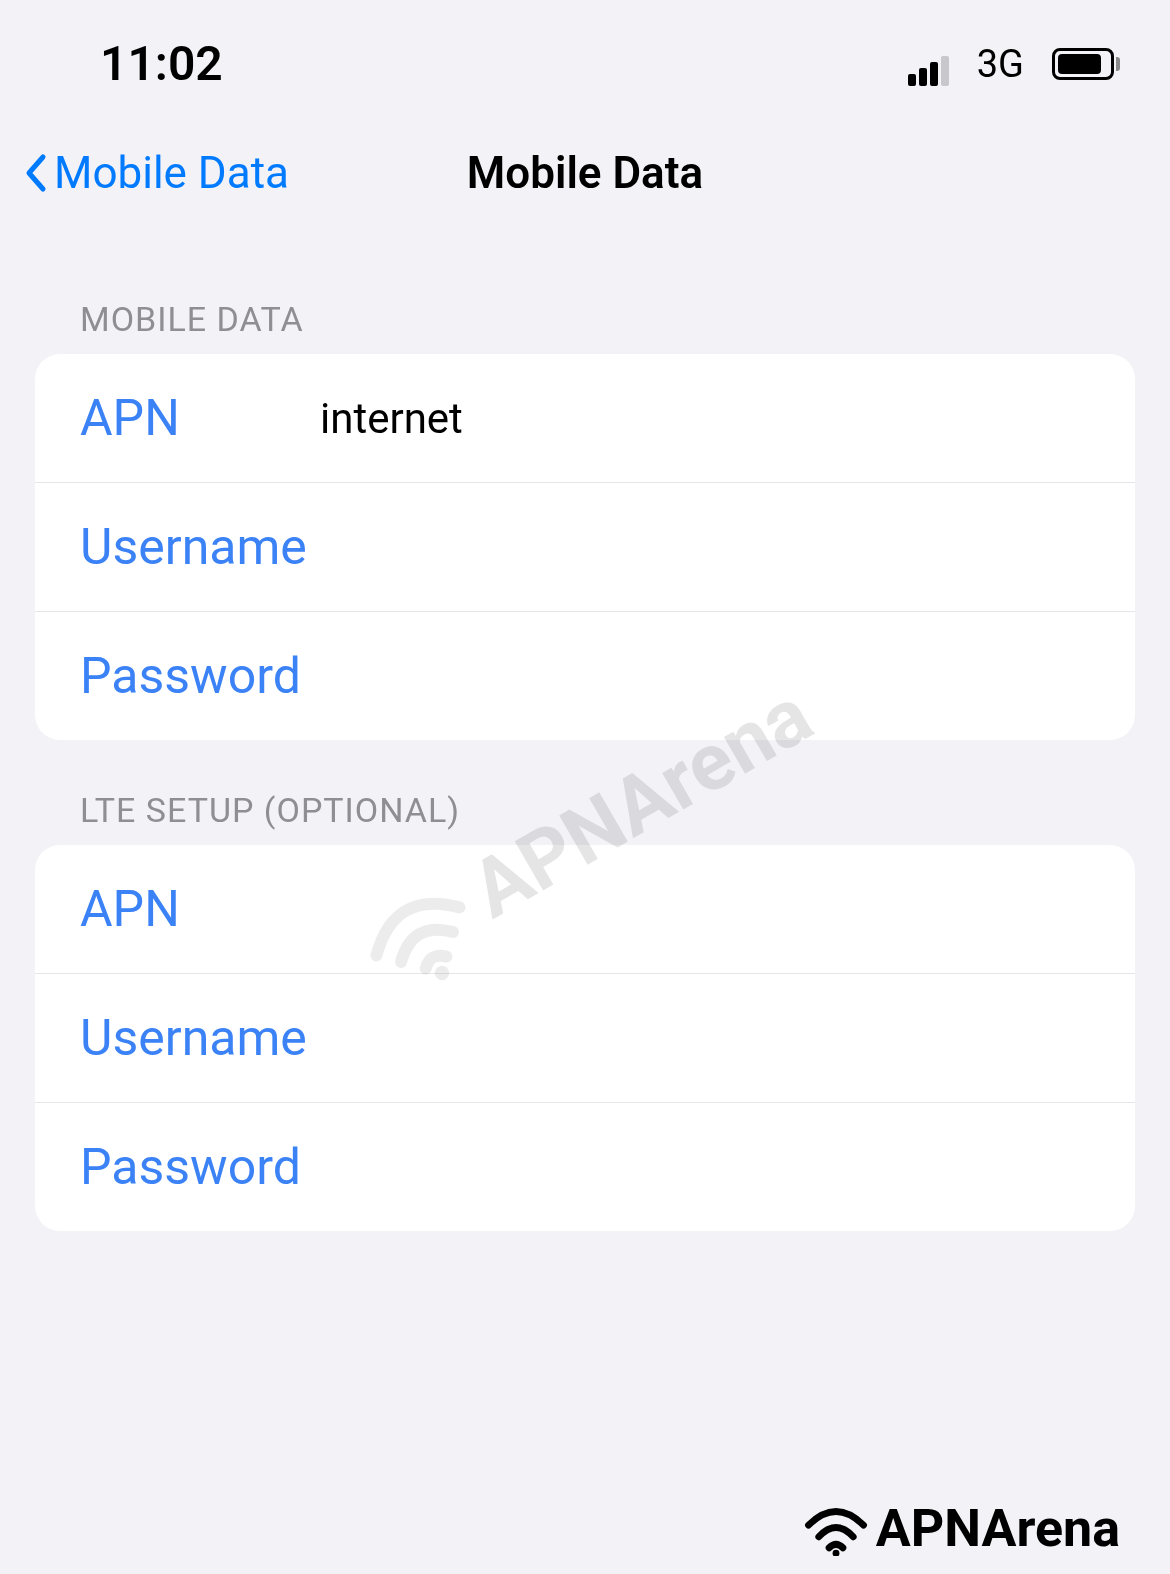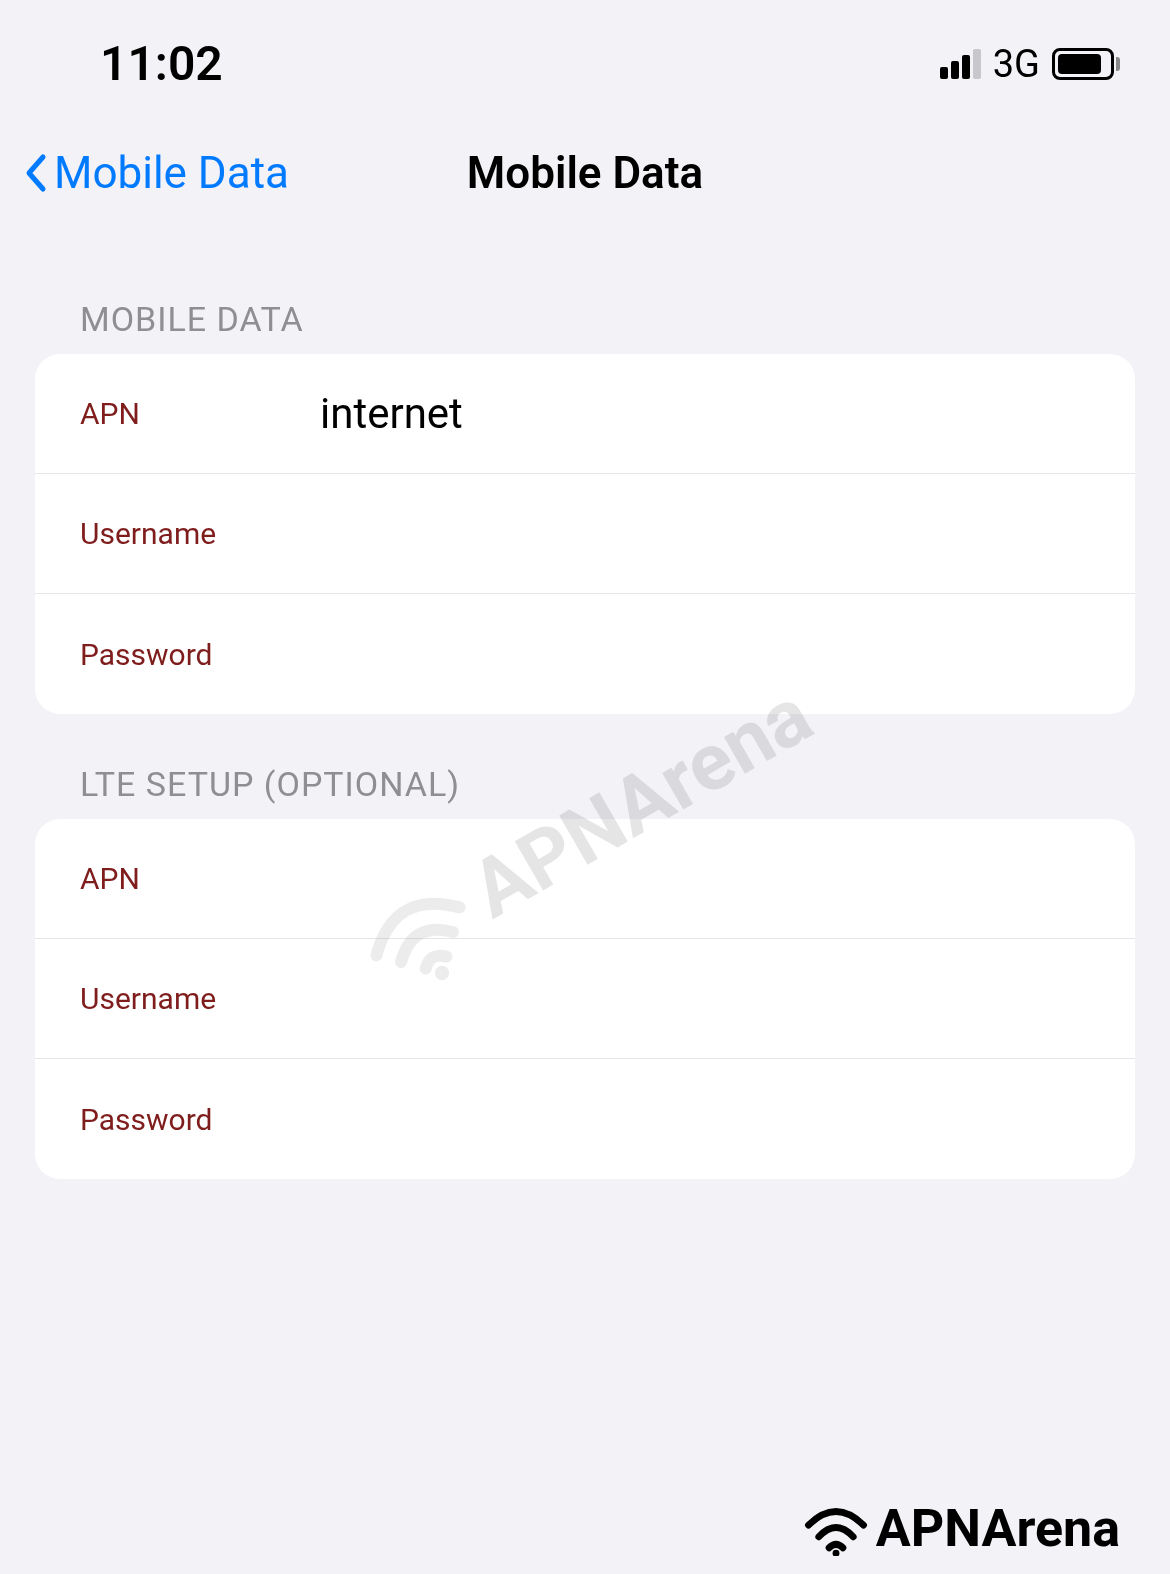--- a/index.html
+++ b/index.html
@@ -21,22 +21,21 @@
       align-items: center;
       padding: 35px 50px 35px 100px;
     }
     .status-time {
       font-size: 48px;
       font-weight: 600;
       color: #000;
     }
     .status-right {
       display: flex;
-      align-items: center;
-      gap: 12px;
+      gap: 28px;
     }
     .signal-bars {
       display: flex;
       align-items: flex-end;
       gap: 3px;
     }
     .signal-bar {
       width: 8px;
       background: #000;
       border-radius: 2px;
@@ -126,22 +125,22 @@
       display: flex;
       align-items: center;
       padding: 35px 45px;
       border-bottom: 1px solid #e5e5ea;
       min-height: 120px;
     }
     .form-row:last-child {
       border-bottom: none;
     }
     .form-label {
-      font-size: 30px;
-      color: #7f1d1d;
+      font-size: 50px;
+      color: #3b82f6;
       width: 240px;
       flex-shrink: 0;
     }
     .form-input {
       flex: 1;
       border: none;
       outline: none;
       font-size: 42px;
       color: #000;
       background: transparent;

